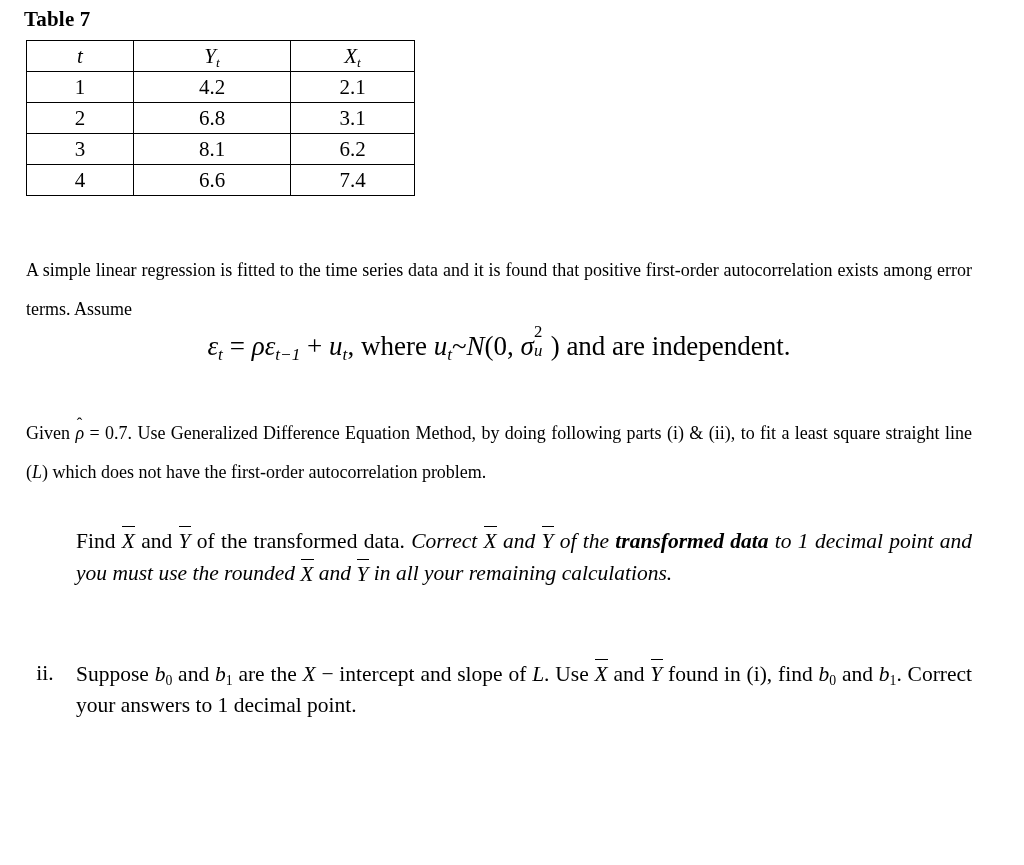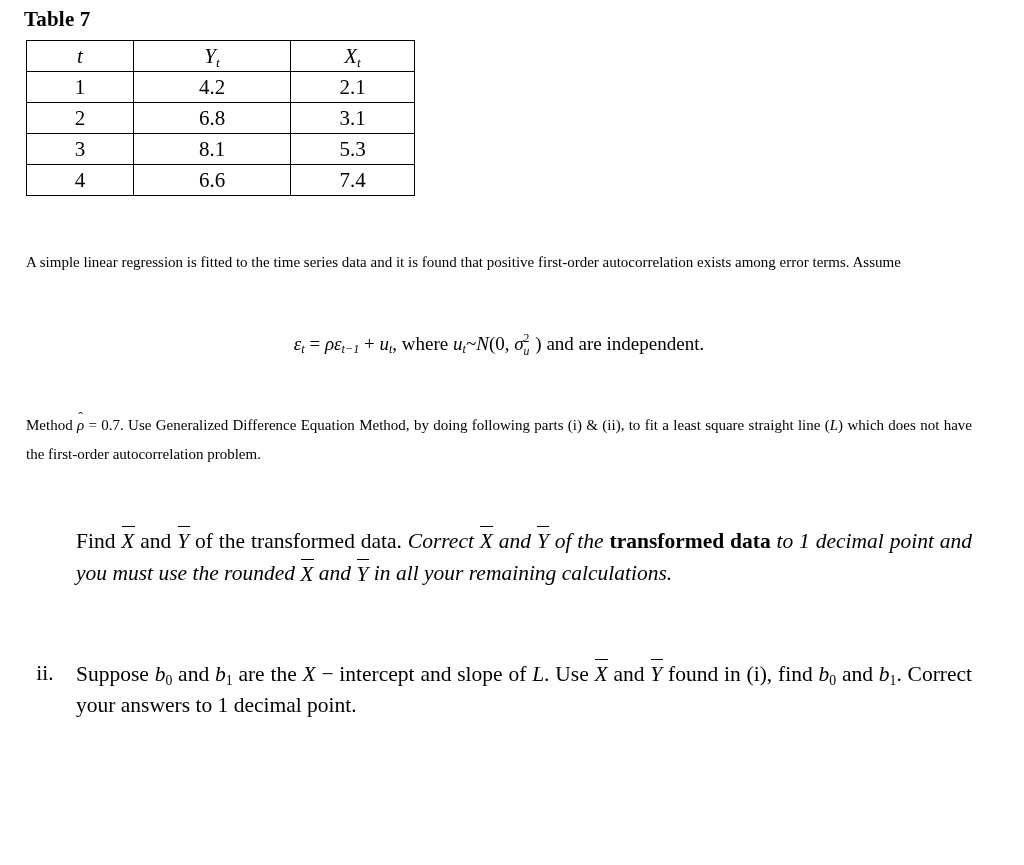--- a/index.html
+++ b/index.html
@@ -56,39 +56,39 @@
   .col-x  { width: 123px; margin-left: 32px; }
 
   .hdr {
     font-style: italic;
     font-size: 21px;
   }
 
   
   .body-text {
     position: absolute;
-    font-size: 15px;
-    line-height: 29px;
+    font-size: 18px;
+    line-height: 39px;
     text-align: justify;
     text-justify: inter-word;
   }
 
   #para-intro {
     left: 26px;
     top: 233px;
     width: 946px;
   }
 
   #equation-line {
     position: absolute;
     left: 26px;
     top: 328px;
     width: 946px;
     text-align: center;
-    font-size: 19px;
+    font-size: 27px;
     line-height: 31px;
   }
 
   #para-given {
     left: 26px;
     top: 396px;
     width: 946px;
   }
 
   
@@ -115,21 +115,21 @@
   #item-i   { left: 24px; top: 525px; width: 948px; }
   #item-ii  { left: 24px; top: 658px; width: 948px; }
   #item-iii { left: 24px; top: 756px; width: 948px; }
 
   #item-iii .marker { width: 46px; }
   #item-iii .qbody  { margin-left: 54px; }
 
   
   .mi { font-style: italic; }
   .ital { font-style: italic; }
-  .bital { font-weight: bold; }
+  .bital { font-style: italic; font-weight: bold; }
 
   sub.ms {
     font-size: 0.64em;
     vertical-align: -0.28em;
     line-height: 0;
     font-style: italic;
   }
   sub.mn {
     font-size: 0.64em;
     vertical-align: -0.28em;
@@ -216,42 +216,42 @@
         <td>2.1</td>
       </tr>
       <tr>
         <td>2</td>
         <td>6.8</td>
         <td>3.1</td>
       </tr>
       <tr>
         <td>3</td>
         <td>8.1</td>
-        <td>5.3</td>
+        <td>6.2</td>
       </tr>
       <tr>
         <td>4</td>
         <td>6.6</td>
         <td>7.4</td>
       </tr>
     </tbody>
   </table>
 
   <p id="para-intro" class="body-text">A simple linear regression is fitted to the time series data and it is found that positive first-order autocorrelation exists among error terms. Assume</p>
 
   <div id="equation-line">
     <span class="mi">ε</span><sub class="ms">t</sub>
     <span>=</span>
     <span class="mi">ρ</span><span class="mi">ε</span><sub class="ms">t−1</sub>
     <span>+</span>
     <span class="mi">u</span><sub class="ms">t</sub><span>, where </span><span class="mi">u</span><sub class="ms">t</sub><span>~</span><span class="mi">N</span><span>(0, </span><span class="mi">σ</span><span class="subsup"><sup>2</sup><sub>u</sub></span><span>)</span><span> and are independent.</span>
   </div>
 
   <p id="para-given" class="body-text">
-    <span>Method </span><span class="hat">ρ</span><span> = 0.7. Use Generalized Difference Equation Method, by doing following parts (i) &amp; (ii), to fit a least square straight line (</span><span class="mi">L</span><span>) which does not have the first-order autocorrelation problem.</span>
+    <span>Given </span><span class="hat">ρ</span><span> = 0.7. Use Generalized Difference Equation Method, by doing following parts (i) &amp; (ii), to fit a least square straight line (</span><span class="mi">L</span><span>) which does not have the first-order autocorrelation problem.</span>
   </p>
 
   <div id="item-i" class="qitem">
     <span class="marker"></span>
     <span class="qbody">
       <span>Find </span><span class="ovl">X</span><span> and </span><span class="ovl">Y</span><span> of the transformed data. </span><span class="ital">Correct </span><span class="ovl">X</span><span class="ital"> and </span><span class="ovl">Y</span><span class="ital"> of the </span><span class="bital">transformed data</span><span class="ital"> to 1 decimal point and you must use the rounded </span><span class="ovl">X</span><span class="ital"> and </span><span class="ovl">Y</span><span class="ital"> in all your remaining calculations.</span>
     </span>
   </div>
 
   <div id="item-ii" class="qitem">

